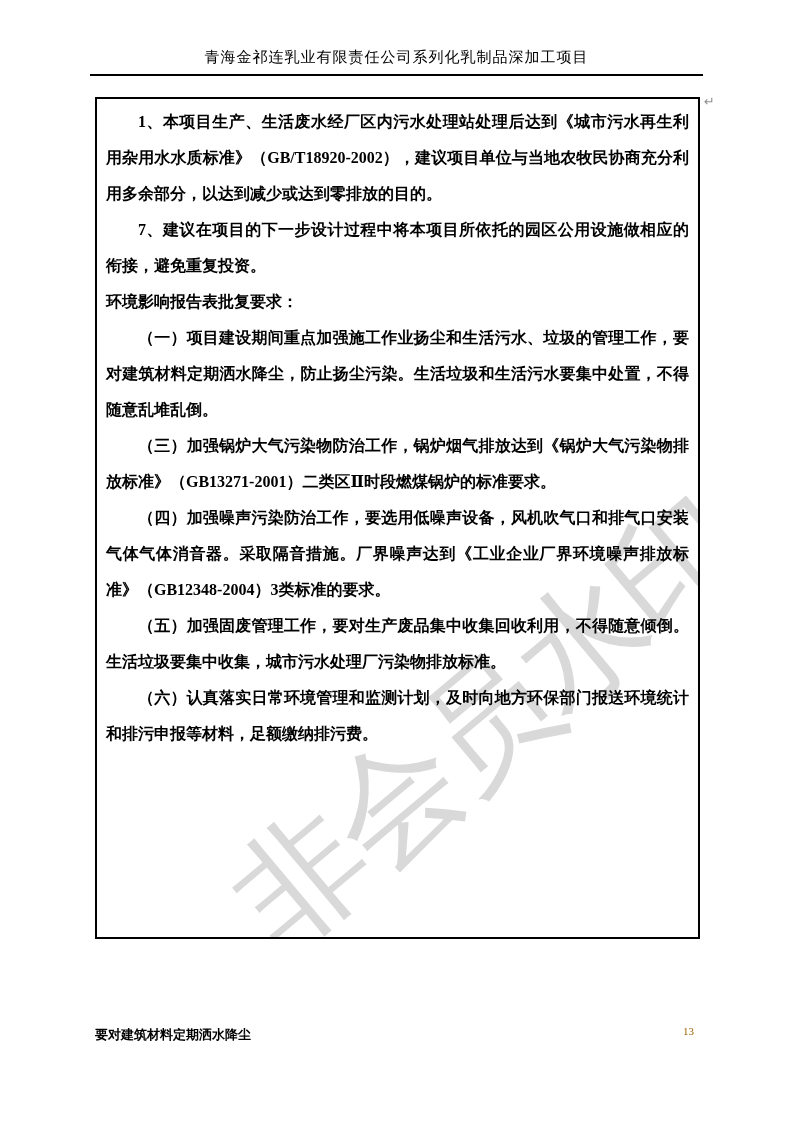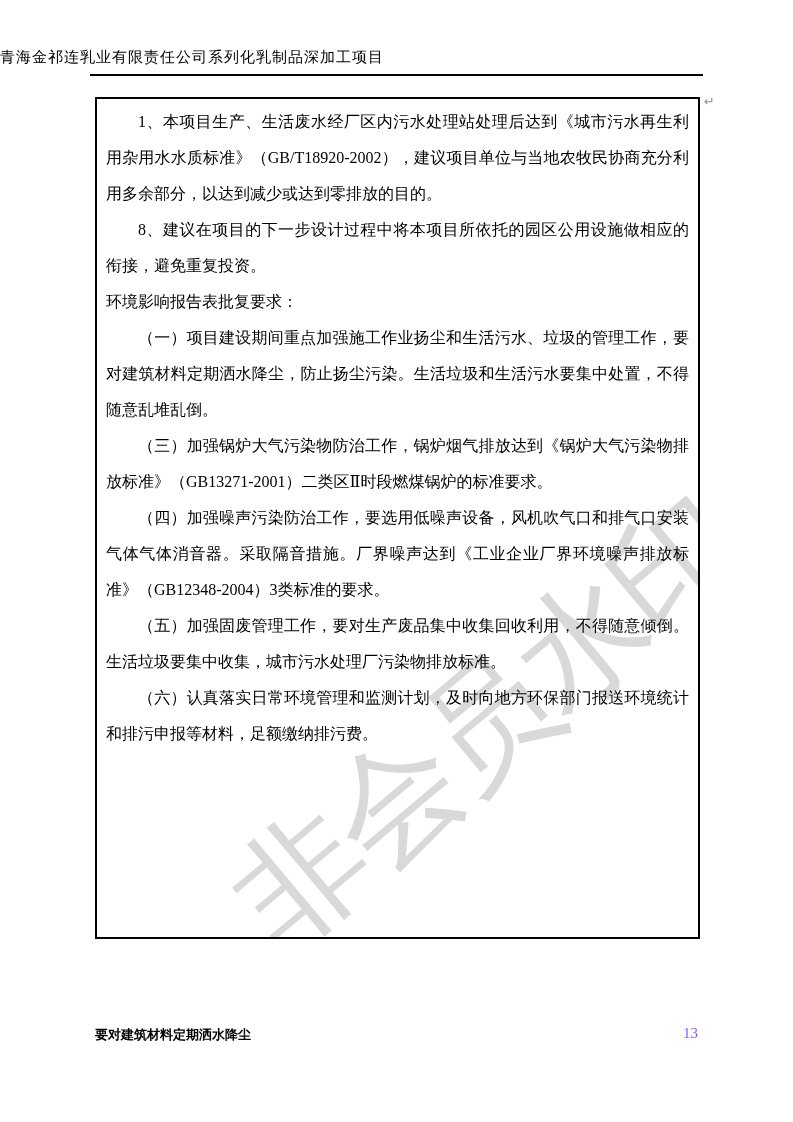--- a/index.html
+++ b/index.html
@@ -14,20 +14,21 @@
     background: #ffffff;
     font-family: "Liberation Serif", "DejaVu Serif", serif;
     color: #000000;
     overflow: hidden;
   }
   .header-title {
     position: absolute;
     top: 48px;
     left: 0;
     width: 100%;
+    text-align: center;
     font-size: 15px;
     letter-spacing: 1px;
     font-weight: 500;
     color: #000;
   }
   .header-rule {
     position: absolute;
     top: 74px;
     left: 90px;
     width: 613px;
@@ -73,26 +74,27 @@
   .body-text {
     position: relative;
     z-index: 1;
   }
   .body-text p {
     margin: 0;
     font-size: 16px;
     line-height: 36px;
     text-align: justify;
     color: #000;
+    font-weight: bold;
   }
   .body-text p.indent {
     text-indent: 2em;
   }
   .body-text p.heading {
-    font-weight: normal;
+    font-weight: bold;
     text-indent: 0;
   }
   .footer-company {
     position: absolute;
     top: 1026px;
     left: 95px;
     font-size: 13px;
     font-weight: bold;
     color: #000;
   }
@@ -100,41 +102,41 @@
     position: absolute;
     top: 1044px;
     left: 95px;
     font-size: 12.5px;
     color: #000;
   }
   .page-number {
     position: absolute;
     top: 1025px;
     left: 683px;
-    font-size: 15px;
-    color: #8b5cf6;
+    font-size: 11px;
+    color: #a16207;
   }
 </style>
 </head>
 <body>
 
 <div class="page">
 
   <div class="header-title">青海金祁连乳业有限责任公司系列化乳制品深加工项目</div>
 
   <div class="header-rule"></div>
 
   <span class="para-mark">↵</span>
 
   <div class="report-box">
     <div class="watermark" style="color: rgb(217, 217, 217);">非会员水印</div>
     <div class="body-text">
 
     <p class="indent">1、本项目生产、生活废水经厂区内污水处理站处理后达到《城市污水再生利用杂用水水质标准》（GB/T18920-2002），建议项目单位与当地农牧民协商充分利用多余部分，以达到减少或达到零排放的目的。</p>
-        <p class="indent">8、建议在项目的下一步设计过程中将本项目所依托的园区公用设施做相应的衔接，避免重复投资。</p>
+        <p class="indent">7、建议在项目的下一步设计过程中将本项目所依托的园区公用设施做相应的衔接，避免重复投资。</p>
         <p class="heading">环境影响报告表批复要求：</p>
         <p class="indent">（一）项目建设期间重点加强施工作业扬尘和生活污水、垃圾的管理工作，要对建筑材料定期洒水降尘，防止扬尘污染。生活垃圾和生活污水要集中处置，不得随意乱堆乱倒。</p>
         <p class="indent">（三）加强锅炉大气污染物防治工作，锅炉烟气排放达到《锅炉大气污染物排放标准》（GB13271-2001）二类区Ⅱ时段燃煤锅炉的标准要求。</p>
         <p class="indent">（四）加强噪声污染防治工作，要选用低噪声设备，风机吹气口和排气口安装气体气体消音器。采取隔音措施。厂界噪声达到《工业企业厂界环境噪声排放标准》（GB12348-2004）3类标准的要求。</p>
         <p class="indent">（五）加强固废管理工作，要对生产废品集中收集回收利用，不得随意倾倒。生活垃圾要集中收集，城市污水处理厂污染物排放标准。</p>
         <p class="indent">（六）认真落实日常环境管理和监测计划，及时向地方环保部门报送环境统计和排污申报等材料，足额缴纳排污费。</p>
       </div>
   </div>
 
   <div class="footer-company">要对建筑材料定期洒水降尘</div>

